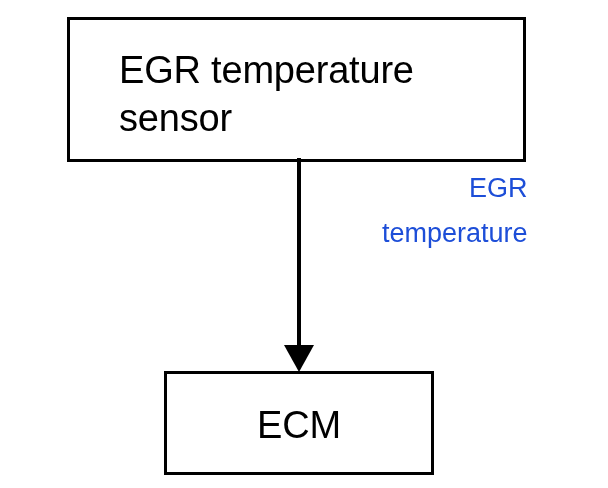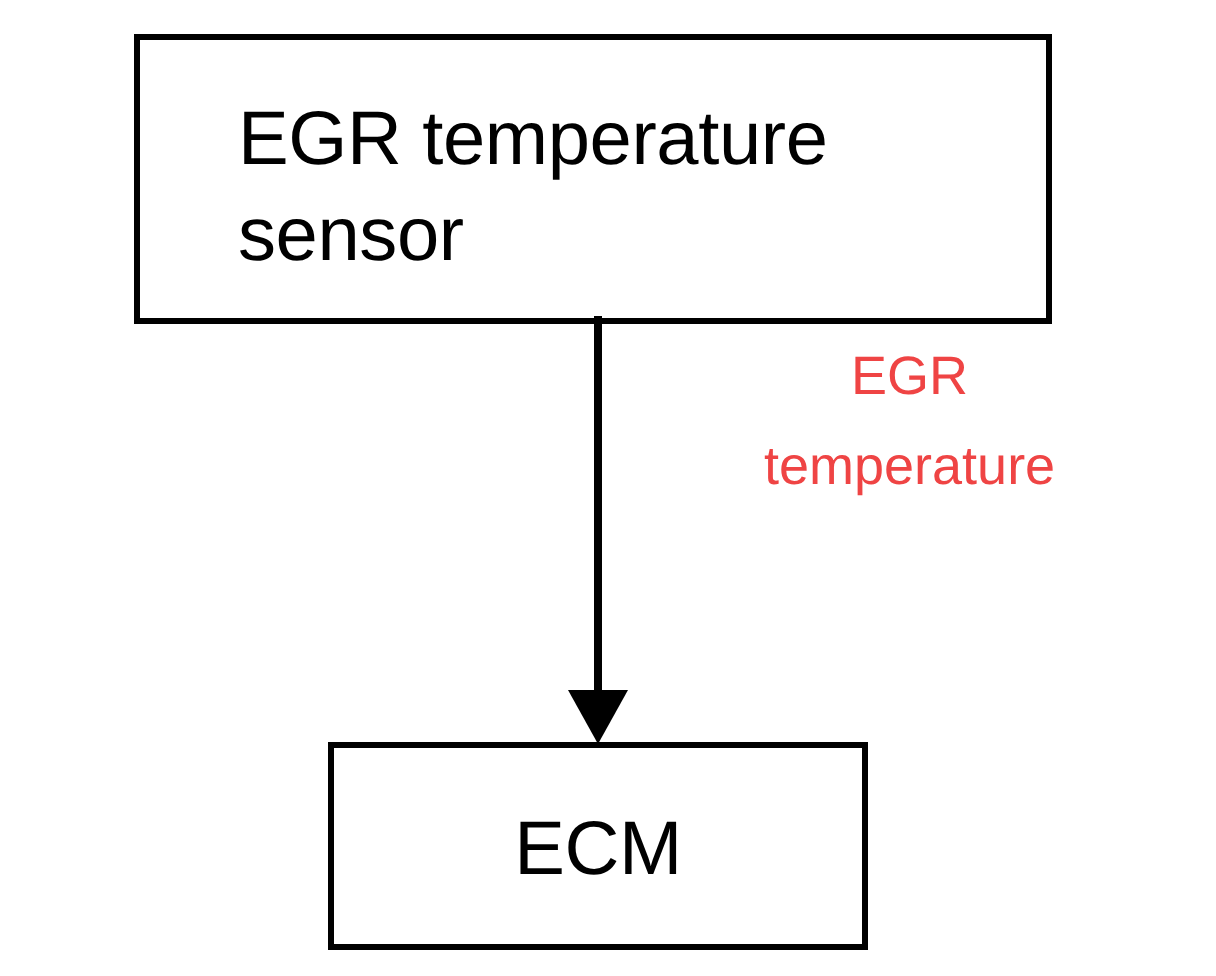--- a/index.html
+++ b/index.html
@@ -74,22 +74,22 @@
   }
 
   
   #signal-label {
     position: absolute;
     left: 382px;
     top: 166px;
     font-size: 27px;
     line-height: 45px;
     white-space: pre-line;
-    text-align: center;
-    color: #ef4444;
+    text-align: right;
+    color: #1d4ed8;
   }
 </style>
 </head>
 <body>
 
 <div id="diagram-canvas">
 
   <div class="block" id="sensor-block">
     <div class="block-label" id="sensor-label">EGR temperature
 sensor</div>

